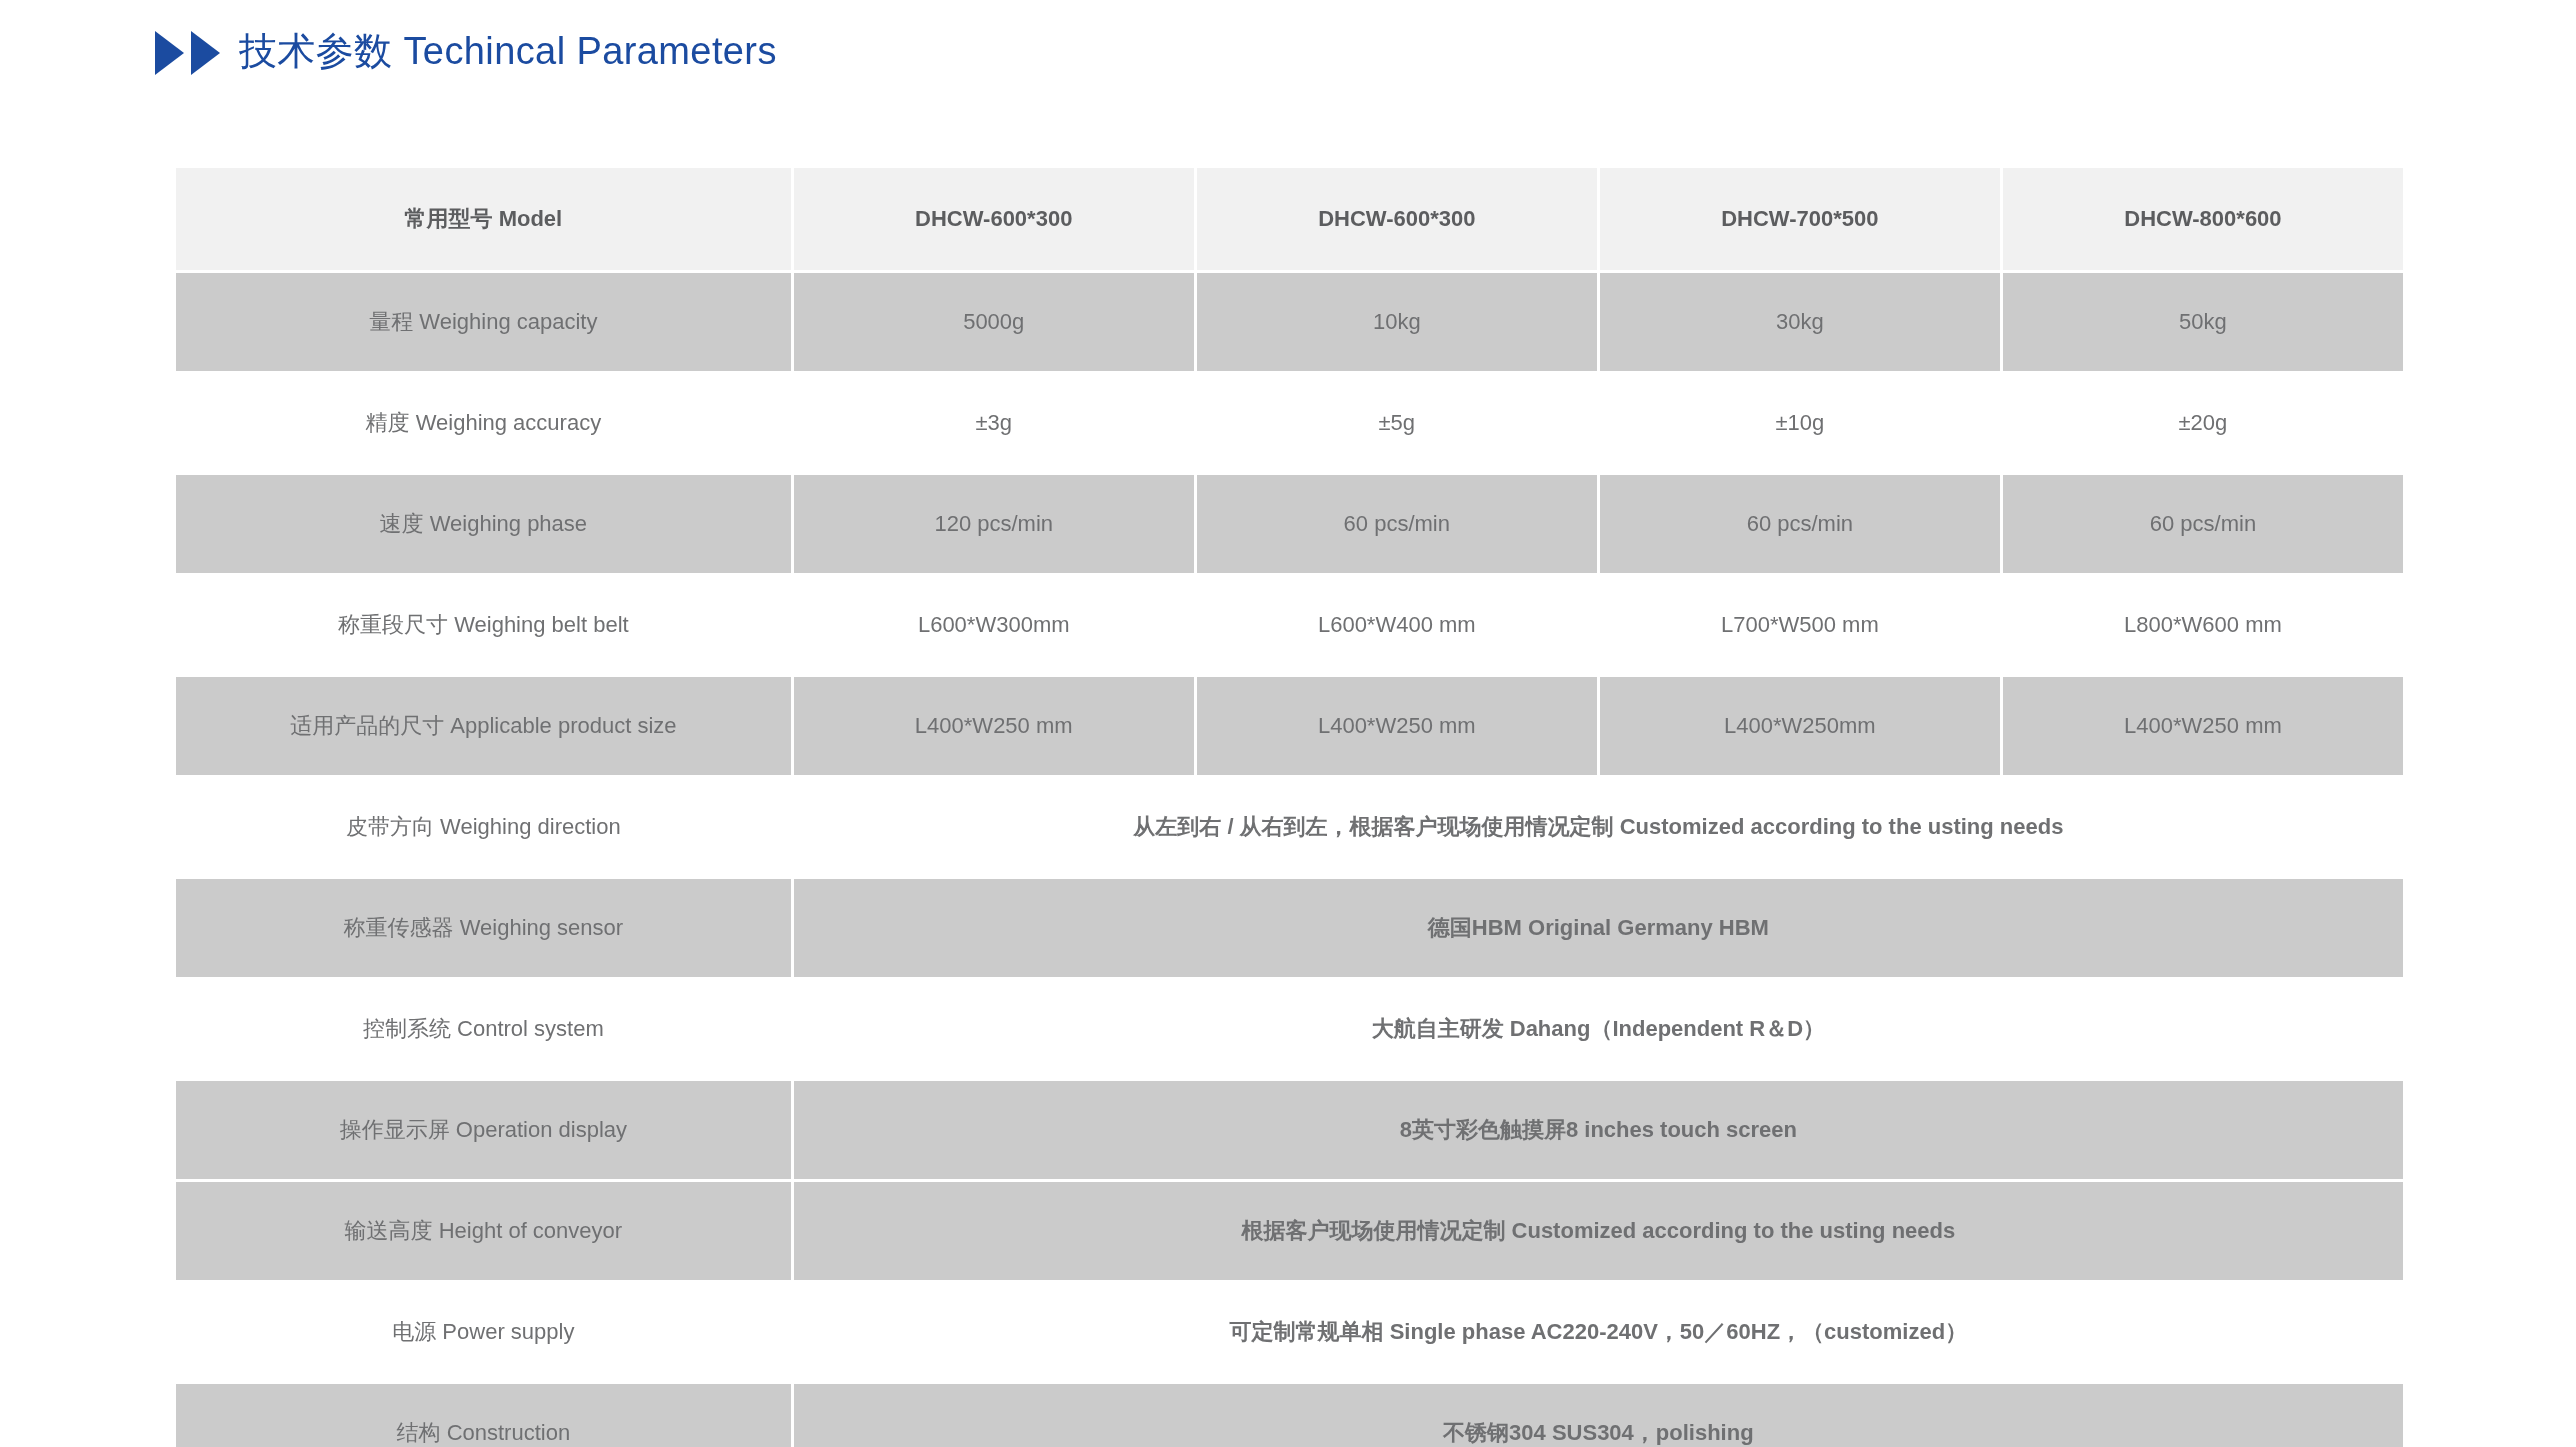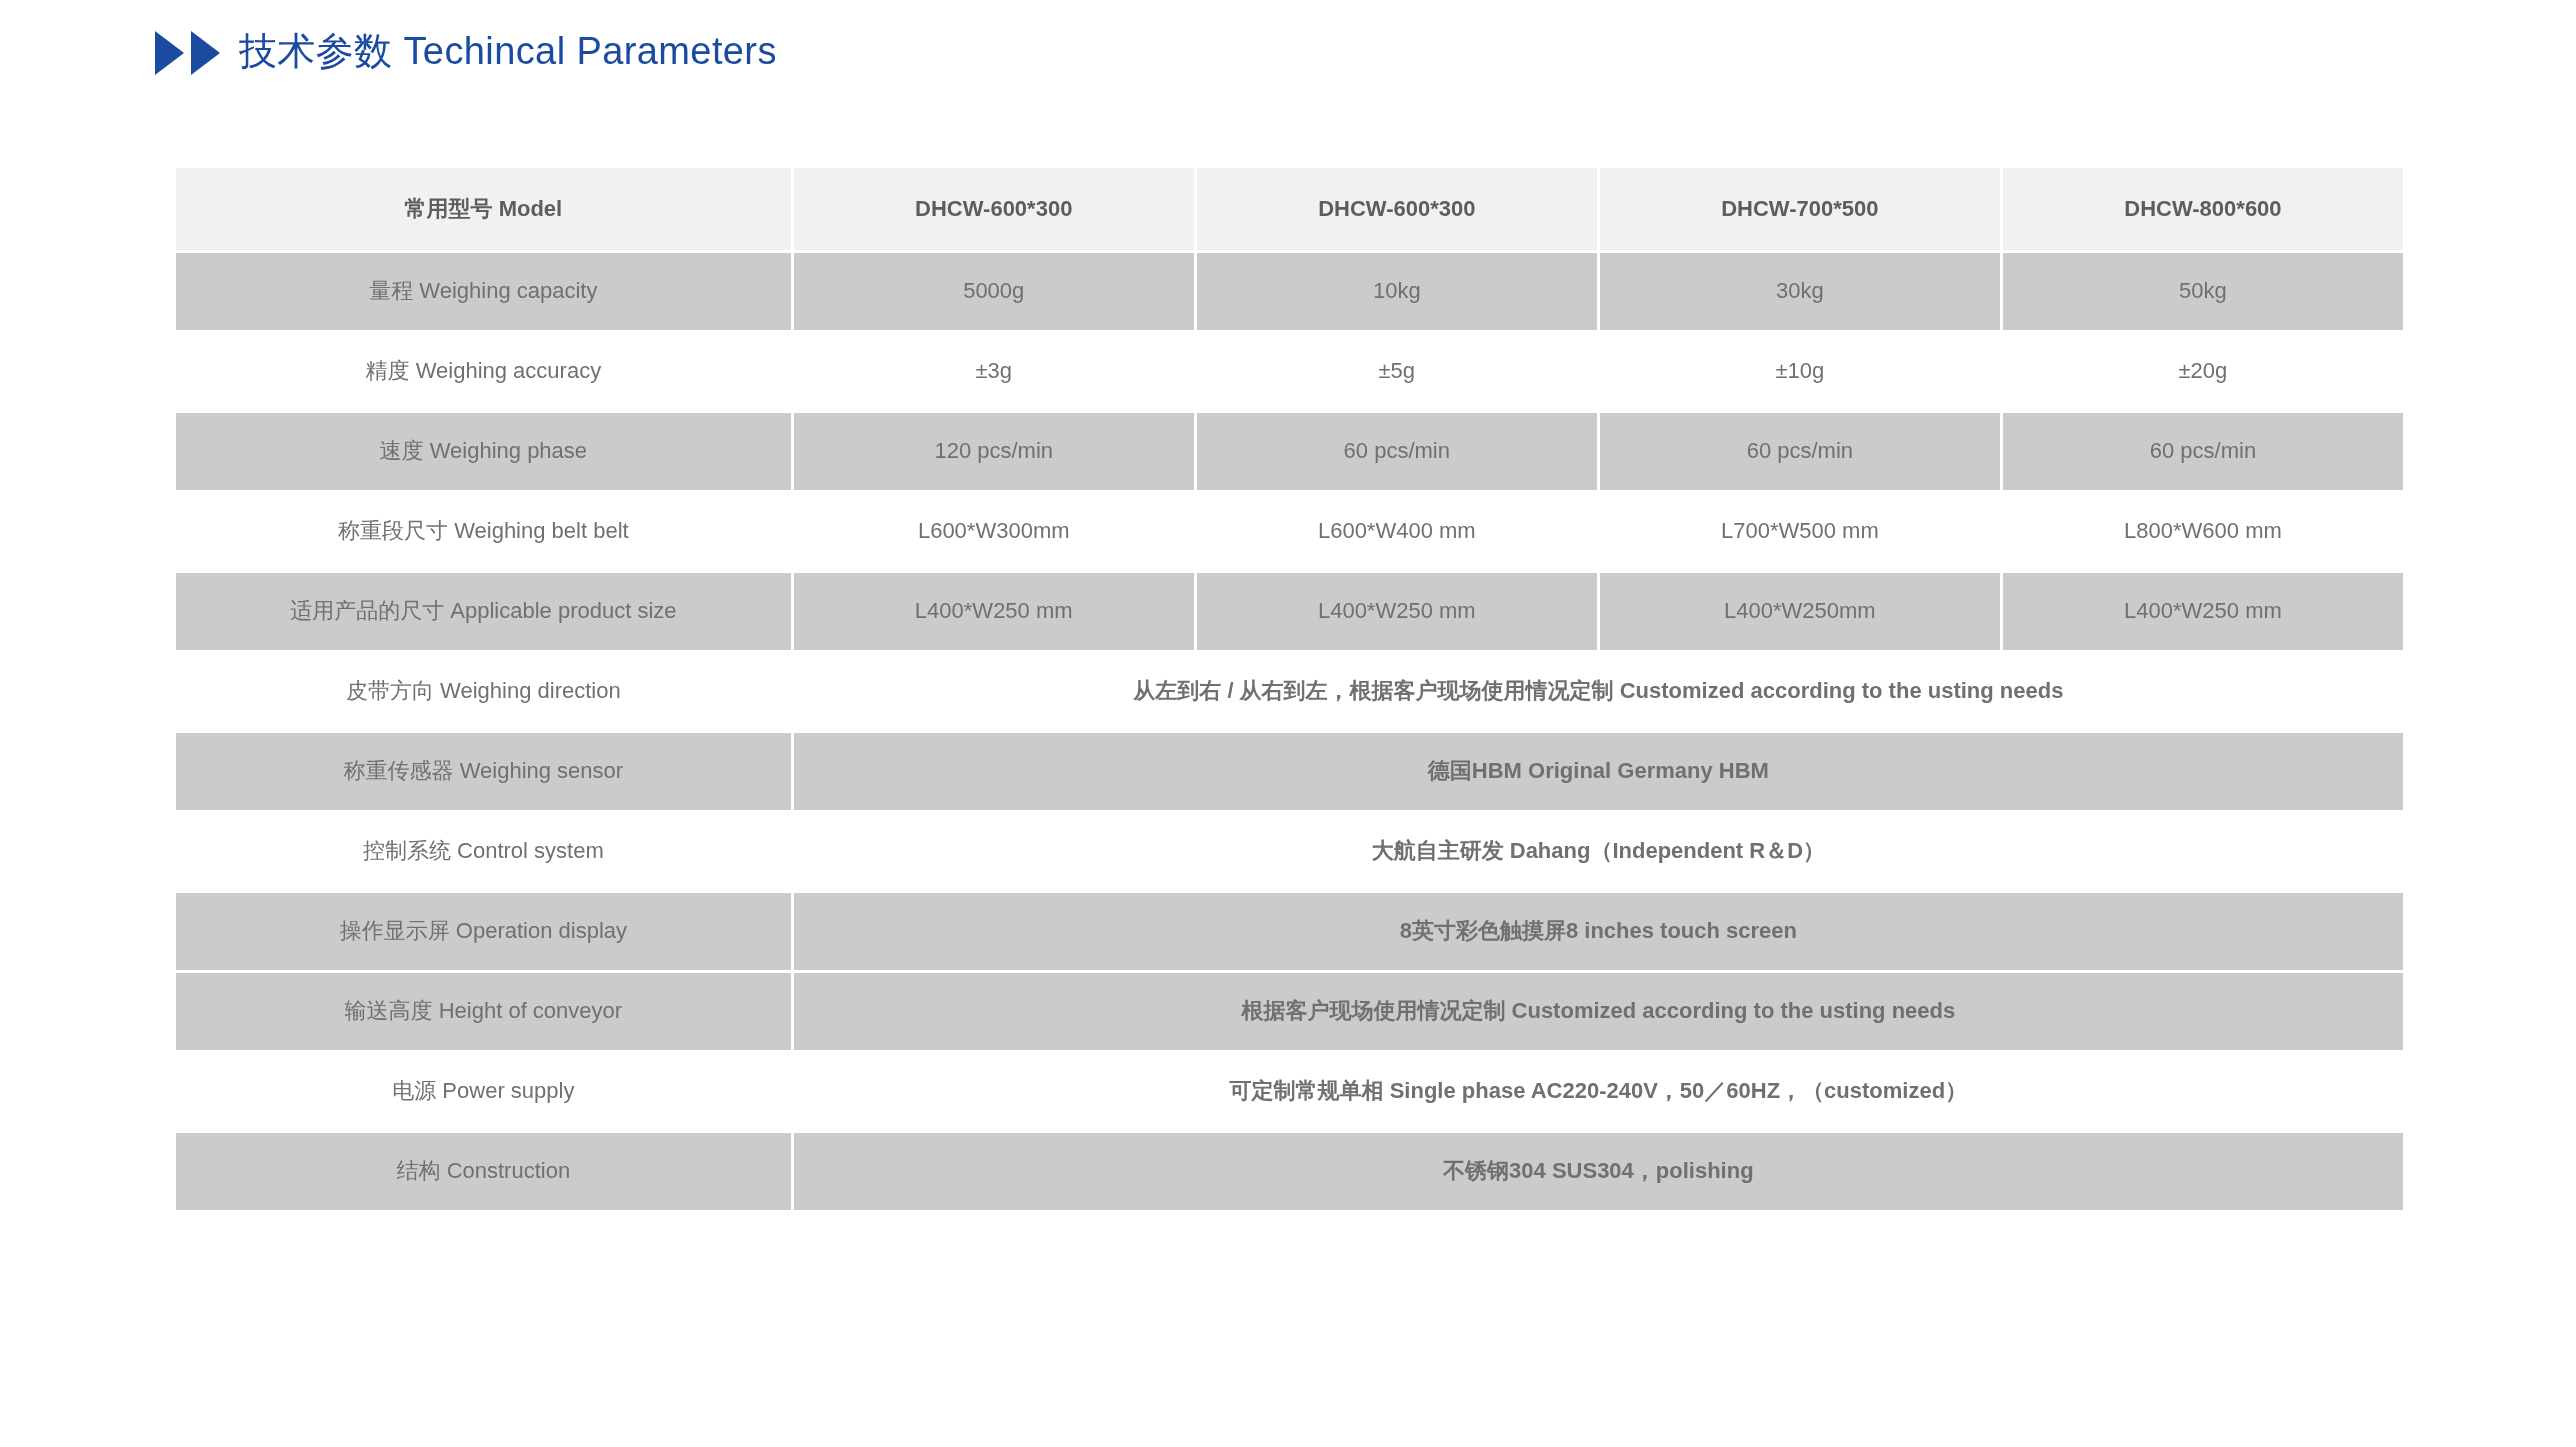--- a/index.html
+++ b/index.html
@@ -56,32 +56,32 @@
     table-layout: fixed;
   }
   .spec-table td {
     padding: 0;
     margin: 0;
     text-align: center;
     vertical-align: middle;
     color: #6f7072;
     font-size: 22px;
     line-height: 1.3;
-    height: 77px;
+    height: 98px;
     box-sizing: border-box;
   }
   .col-label  { width: 610px; }
   .col-model  { width: 397px; }
 
   
   tr.head td {
     background: #f1f1f1;
     color: #5c5d5f;
     font-weight: bold;
-    height: 82px;
+    height: 102px;
     font-size: 22px;
   }
   tr.shaded td { background: #cbcbcb; }
   tr.plain  td { background: transparent; }
 
   tr.shaded td.label, tr.plain td.label { color: #6f7072; }
   td.merged { text-align: center; font-weight: bold; }
 </style>
 </head>
 <body>

